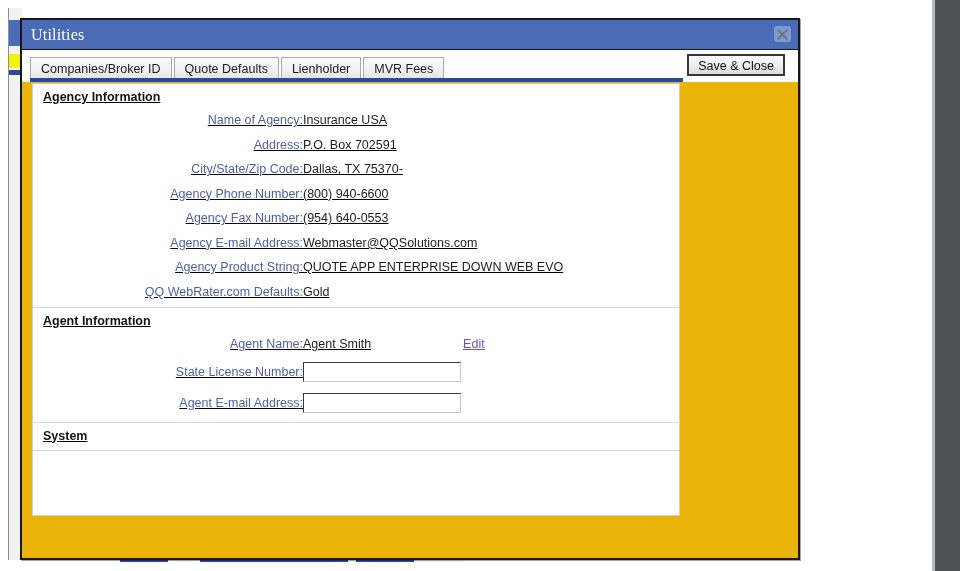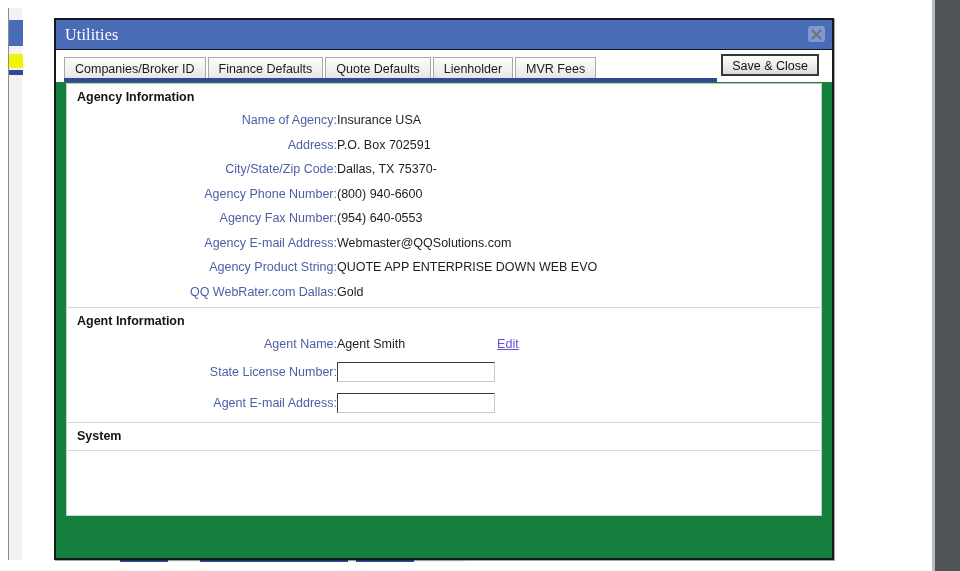--- a/index.html
+++ b/index.html
@@ -70,25 +70,24 @@
     position: absolute;
     top: 0; height: 6px;
     background: #f2f2f2;
   }
 
   
   .dialog {
     position: absolute;
     top: 18px; left: 20px;
     width: 780px; height: 542px;
-    background: #15803d;
+    background: #eab308;
     border: 2px solid #16181c;
     box-sizing: border-box;
     box-shadow: 1px 1px 0 rgba(0,0,0,0.35);
-    margin-left: 34px;
   }
 
   .titlebar {
     position: relative;
     height: 29px;
     background: #4a6bb5;
     border-bottom: 1px solid #16181c;
     display: flex;
     align-items: center;
   }
@@ -161,25 +160,26 @@
     background: linear-gradient(to bottom, #fdfdfd 0%, #eeeeee 50%, #dcdcdc 100%);
     border: 2px solid #35383b;
     box-sizing: border-box;
     white-space: nowrap;
   }
 
   
   .content {
     position: absolute;
     left: 10px; top: 63px;
-    width: 756px; height: 433px;
+    width: 648px; height: 433px;
     border: 1px solid #cfcfcf;
     border-top: 1px solid #c2c2c2;
     box-sizing: border-box;
     background: #ffffff;
+    text-decoration: underline;
   }
 
   .section-title {
     font-size: 12.5px;
     font-weight: bold;
     color: #141414;
     padding: 6px 0 4px 10px;
   }
   .divider {
     height: 1px;
@@ -262,21 +262,20 @@
           <svg width="11" height="11" viewBox="0 0 11 11">
             <path d="M1.5 1.5 L9.5 9.5 M9.5 1.5 L1.5 9.5" stroke="#6f7477" stroke-width="2" stroke-linecap="square"></path>
           </svg>
         </span>
       </div>
     </div>
 
     <div class="tabstrip">
       <div class="tabs">
         <div class="tab">Companies/Broker ID</div>
-        <div class="tab">Finance Defaults</div>
         <div class="tab">Quote Defaults</div>
         <div class="tab">Lienholder</div>
         <div class="tab">MVR Fees</div>
       </div>
       <div class="tab-underline"></div>
       <div class="save-close">Save &amp; Close</div>
     </div>
 
     <div class="content">
 
@@ -305,21 +304,21 @@
         </tr>
         <tr>
           <td class="lbl">Agency E-mail Address:</td>
           <td class="val">Webmaster@QQSolutions.com</td>
         </tr>
         <tr>
           <td class="lbl">Agency Product String:</td>
           <td class="val">QUOTE APP ENTERPRISE DOWN WEB EVO</td>
         </tr>
         <tr>
-          <td class="lbl">QQ WebRater.com Dallas:</td>
+          <td class="lbl">QQ WebRater.com Defaults:</td>
           <td class="val">Gold</td>
         </tr>
       </tbody>
         </table>
 
       <div class="divider"></div>
 
       <div class="section-title">Agent Information</div>
       <table class="fields">
         <tbody>

